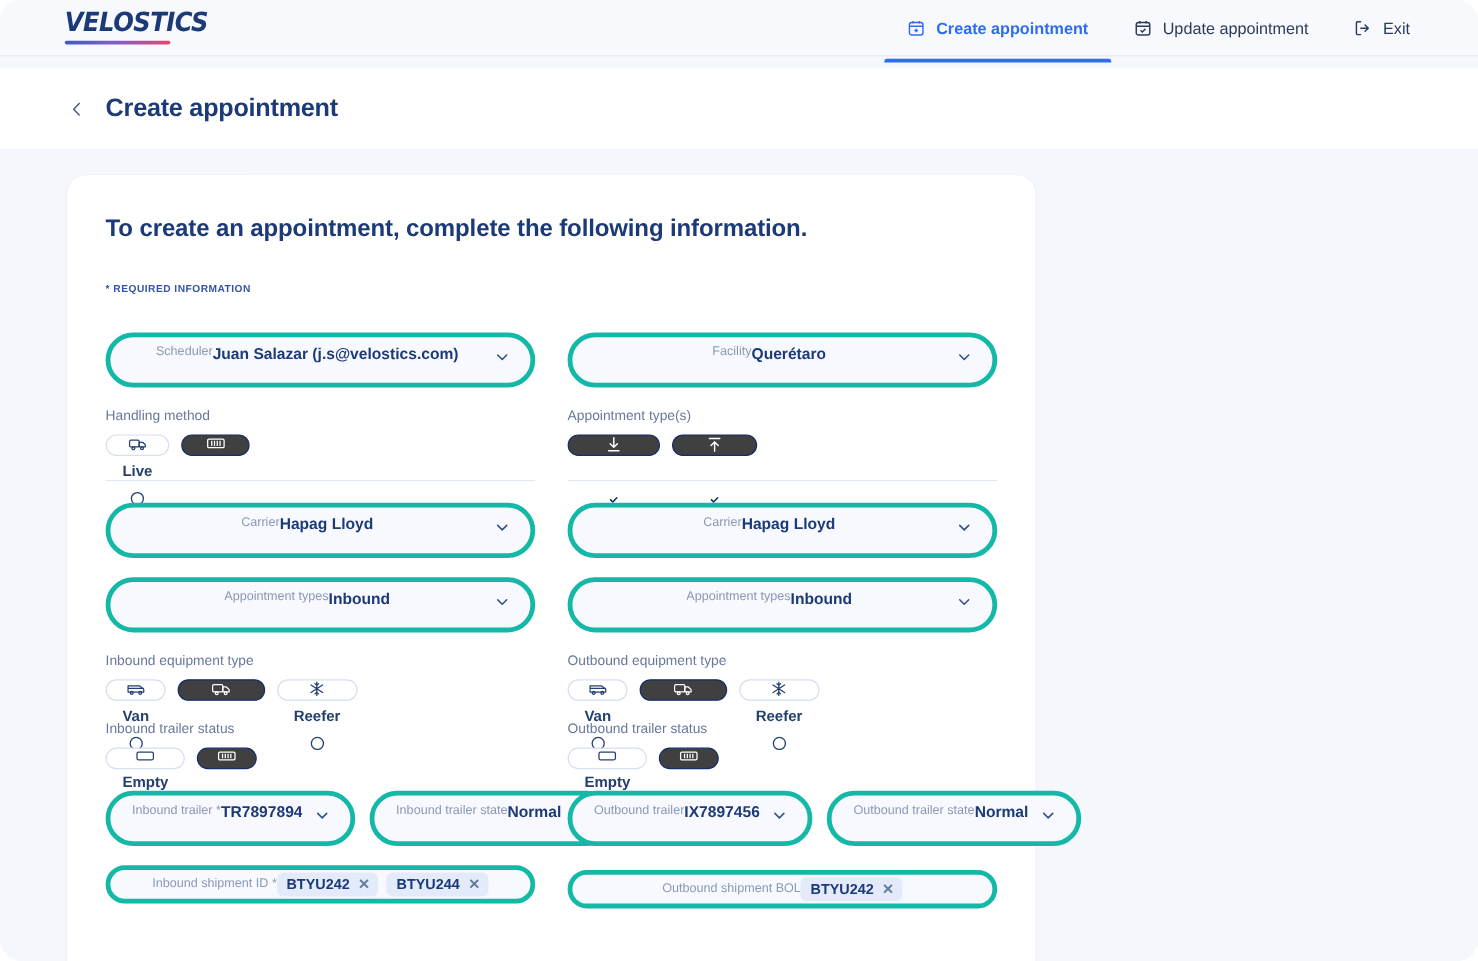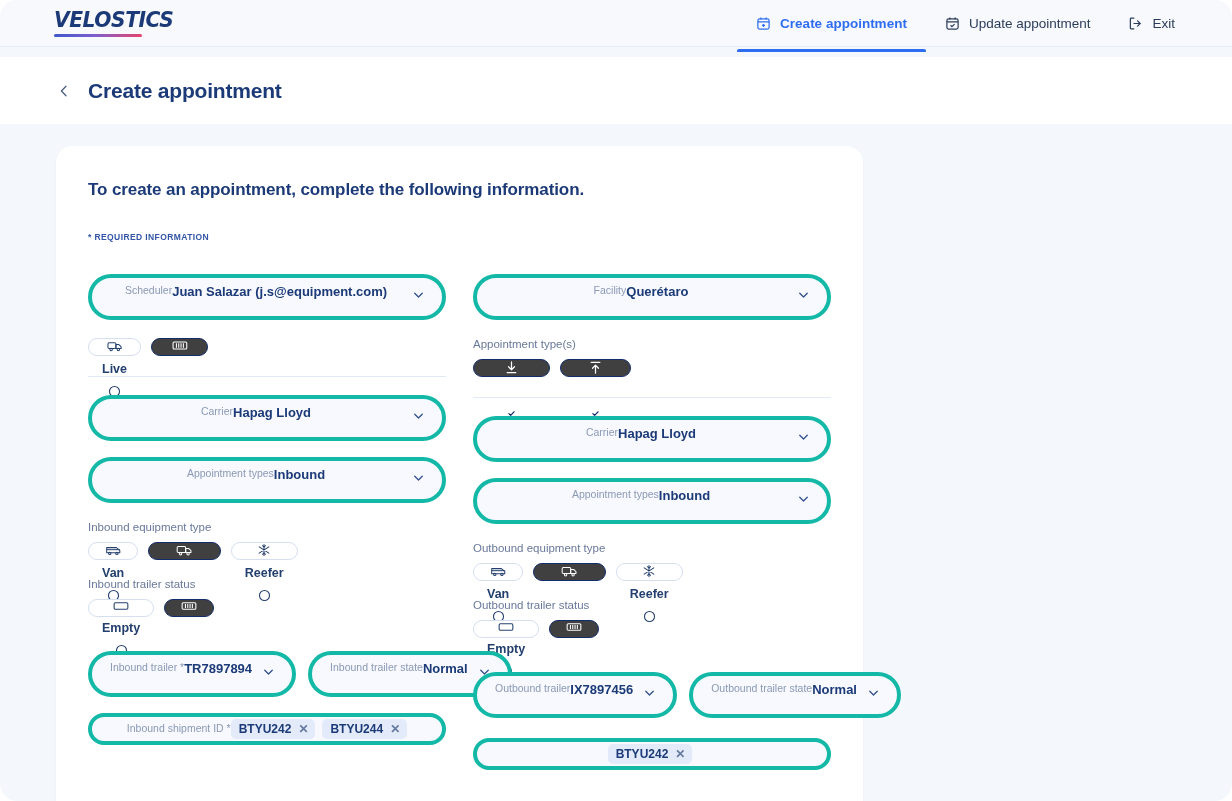--- a/index.html
+++ b/index.html
@@ -91,21 +91,21 @@
     position: absolute;
     top: 146px; left: 56px;
     width: 807px;
     min-height: 700px;
     background: #ffffff;
     border-radius: 16px;
     box-shadow: 0 1px 3px rgba(30,50,100,.05);
     padding: 34px 32px 40px 32px;
   }
   .card-heading {
-    font-size: 17px; font-weight: 700; color: #1b3a77;
+    font-size: 20px; font-weight: 700; color: #1b3a77;
     letter-spacing: -0.1px;
   }
   .required-note {
     margin-top: 32px;
     font-size: 8.5px; font-weight: 700; letter-spacing: 0.4px;
     color: #3355a6;
     text-transform: uppercase;
   }
 
   
@@ -190,21 +190,21 @@
   
   .divider {
     height: 1px; background: #e1e9f7;
     margin: 20px 0 18px 0;
   }
   .sp16 { height: 16px; }
   .sp18 { height: 18px; }
   .sp20 { height: 20px; }
 
   .row2 { display: flex; gap: 12px; }
-  .row2 .sel { flex: 1 1 0; margin-top: 16px; }
+  .row2 .sel { flex: 1 1 0; }
 </style>
 </head>
 <body>
 
 <div id="app">
 
   <div class="topbar">
     <div class="logo-wrap">
       <div class="logo-text">VELOSTICS</div>
       <div class="logo-bar"></div>
@@ -260,30 +260,31 @@
     <div class="required-note">* REQUIRED INFORMATION</div>
 
     <div class="cols">
 
       <div class="col">
 
         <div class="sp20"></div>
 
         <div class="sel">
           <div class="sel-label">Scheduler</div>
-          <div class="sel-value">Juan Salazar (j.s@equipment.com)</div>
+          <div class="sel-value">Juan Salazar (j.s@velostics.com)</div>
           <span class="sel-caret">
             <svg width="15" height="15" viewBox="0 0 16 16" fill="none" stroke="#33508c" stroke-width="1.4" stroke-linecap="round" stroke-linejoin="round">
                 <path d="M4 6.2l4 4 4-4"></path>
               </svg>
           </span>
         </div>
 
         <div class="sp18"></div>
 
+        <div class="group-label">Handling method</div>
         <div class="pill-row">
           <div class="pill off">
             <span>
               <svg width="16" height="14" viewBox="0 0 20 16" fill="none" stroke="#24406e" stroke-width="1.3" stroke-linejoin="round">
                 <rect x="1.2" y="4" width="10" height="7" rx="1.4"></rect>
                 <path d="M11.2 6.2h3.6l2.8 2.6v2.2h-6.4z"></path>
                 <circle cx="5.2" cy="12.4" r="1.5"></circle>
                   <circle cx="14.2" cy="12.4" r="1.5"></circle>
               </svg>
             </span>
@@ -643,20 +644,21 @@
               <svg width="15" height="15" viewBox="0 0 16 16" fill="none" stroke="#33508c" stroke-width="1.4" stroke-linecap="round" stroke-linejoin="round">
                   <path d="M4 6.2l4 4 4-4"></path>
                 </svg>
             </span>
           </div>
         </div>
 
         <div class="sp20"></div>
 
         <div class="sel chips">
+          <div class="sel-label">Outbound shipment BOL</div>
           <div class="chip-row">
             <span class="chip">
               <span>BTYU242</span>
               <span class="x">✕</span>
             </span>
           </div>
         </div>
 
         <div class="sp16"></div>
 

